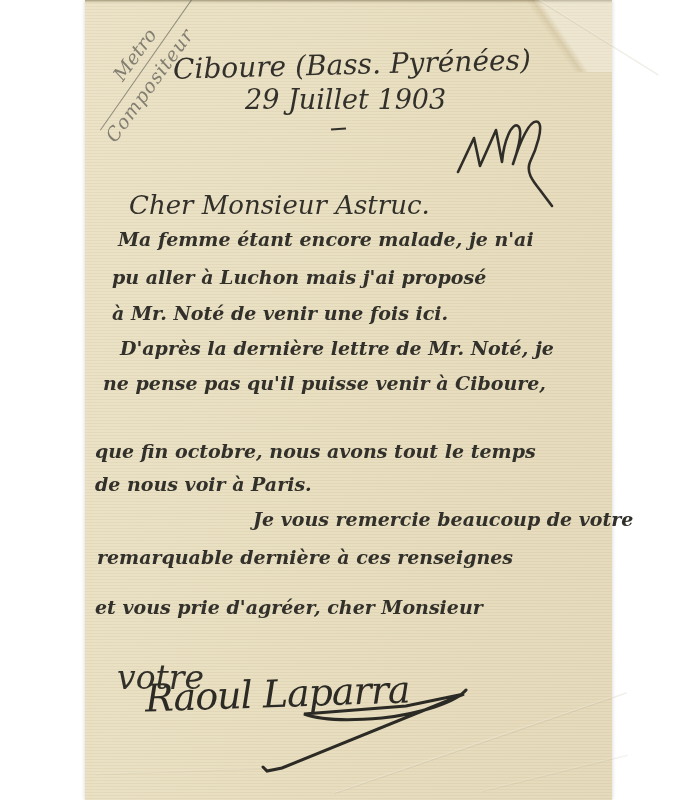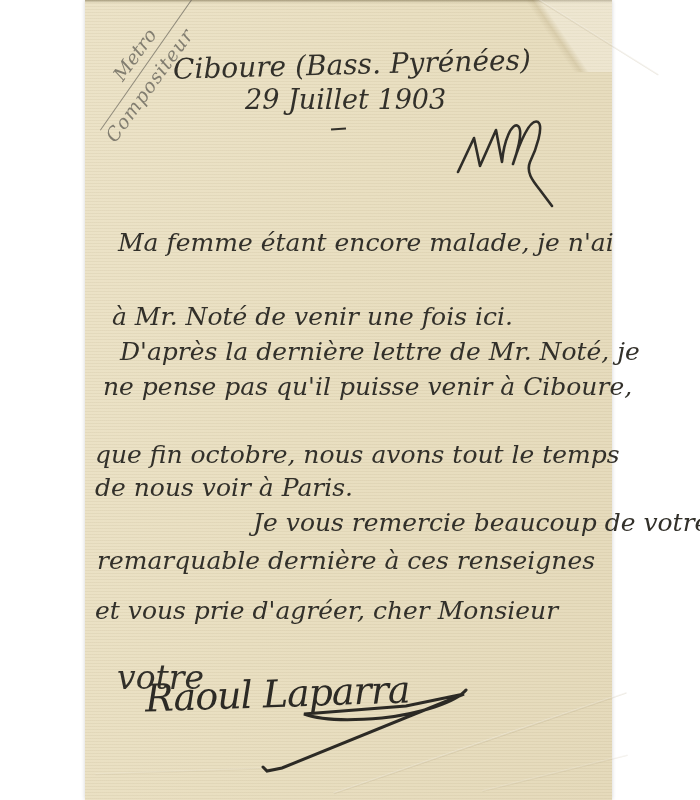--- a/index.html
+++ b/index.html
@@ -36,21 +36,21 @@
     font-style:italic;font-size:19px;line-height:24px;
   }
   .pencil-note .w1{padding-left:58px;}
   .pencil-note .slash{width:168px;height:0;border-top:1.6px solid rgba(112,108,98,0.75);margin:3px 0 2px 6px;transform:rotate(-1deg);}
   .pencil-note .w2{padding-left:4px;letter-spacing:1px;}
   .place-line{left:88px;top:48px;font-size:28px;transform:rotate(-1.5deg);}
   .date-line{left:160px;top:84px;font-size:27px;}
   .dash-mark{position:absolute;left:246px;top:128px;width:15px;height:0;border-top:2.6px solid #32302a;transform:rotate(-4deg);}
   .paraph{position:absolute;left:365px;top:98px;width:128px;height:112px;}
   .salutation{left:44px;top:190px;font-size:26px;}
-  .body-line{font-size:25px;height:32px;}
+  .body-line{font-size:19px;height:32px;font-weight:bold;}
   .closing{left:32px;top:658px;font-size:33px;}
   .signature{left:60px;top:672px;font-size:38px;letter-spacing:-1px;transform:rotate(-2deg);color:#2c2a25;font-style:italic;position:absolute;white-space:nowrap;}
   .flourish{position:absolute;left:85px;top:684px;width:305px;height:100px;}
   svg{display:block;}
 </style>
 </head>
 <body>
 
 <div class="scan">
   <div class="paper">
@@ -73,22 +73,24 @@
 
     <div class="paraph">
       <svg width="128" height="112" viewBox="0 0 128 112">
         <path d="M8,74 L24,40 L30,68 L46,32 L52,64
                  C54,42 62,24 68,28 C74,33 66,58 63,66
                  C70,44 80,20 88,24 C94,28 86,52 80,64
                  C76,74 82,82 90,92 L102,108" fill="none" stroke="#2f2d28" stroke-width="2.6" stroke-linecap="round" stroke-linejoin="round"></path>
       </svg>
     </div>
 
+    <div class="ink salutation">Cher Monsieur Astruc.</div>
 
     <div class="ink body-line" style="left:33px;top:228px;">Ma femme étant encore malade, je n'ai</div>
+    <div class="ink body-line" style="left:27px;top:266px;">pu aller à Luchon mais j'ai proposé</div>
     <div class="ink body-line" style="left:27px;top:302px;">à Mr. Noté de venir une fois ici.</div>
     <div class="ink body-line" style="left:35px;top:337px;">D'après la dernière lettre de Mr. Noté, je</div>
     <div class="ink body-line" style="left:18px;top:372px;">ne pense pas qu'il puisse venir à Ciboure,</div>
     <div class="ink body-line" style="left:10px;top:440px;">que fin octobre, nous avons tout le temps</div>
     <div class="ink body-line" style="left:10px;top:473px;">de nous voir à Paris.</div>
     <div class="ink body-line" style="left:168px;top:508px;">Je vous remercie beaucoup de votre</div>
     <div class="ink body-line" style="left:12px;top:546px;">remarquable dernière à ces renseignes</div>
     <div class="ink body-line" style="left:10px;top:596px;">et vous prie d'agréer, cher Monsieur</div>
 
     <div class="ink closing">votre</div>

